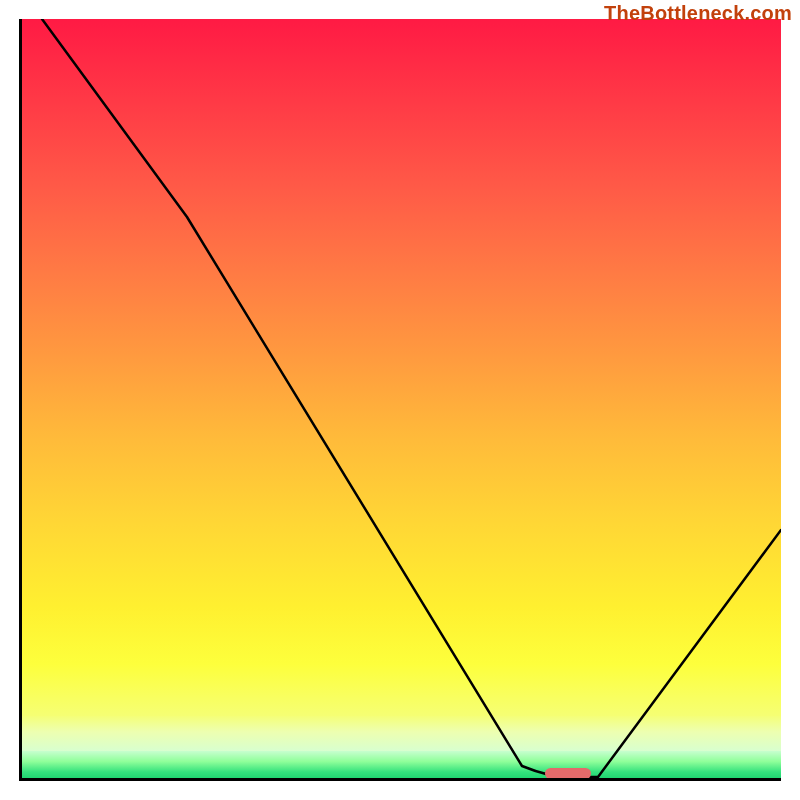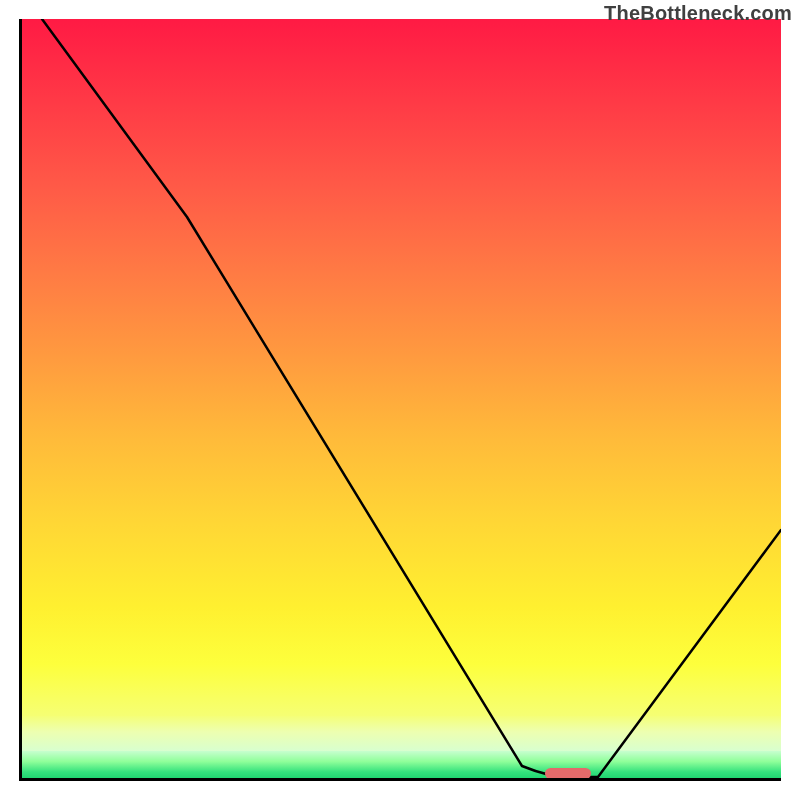--- a/index.html
+++ b/index.html
@@ -103,21 +103,21 @@
     border-radius: 6px;
     background: #e46a6a;
   }
   
   .watermark {
     position: absolute;
     top: 2px;
     right: 8px;
     font-size: 20px;
     font-weight: 600;
-    color: #404040;
+    color: #c2410c;
     z-index: 5;
     letter-spacing: 0.2px;
     user-select: none;
   }
 </style>
 </head>
 <body>
 
 <div class="chart-wrap">
 

